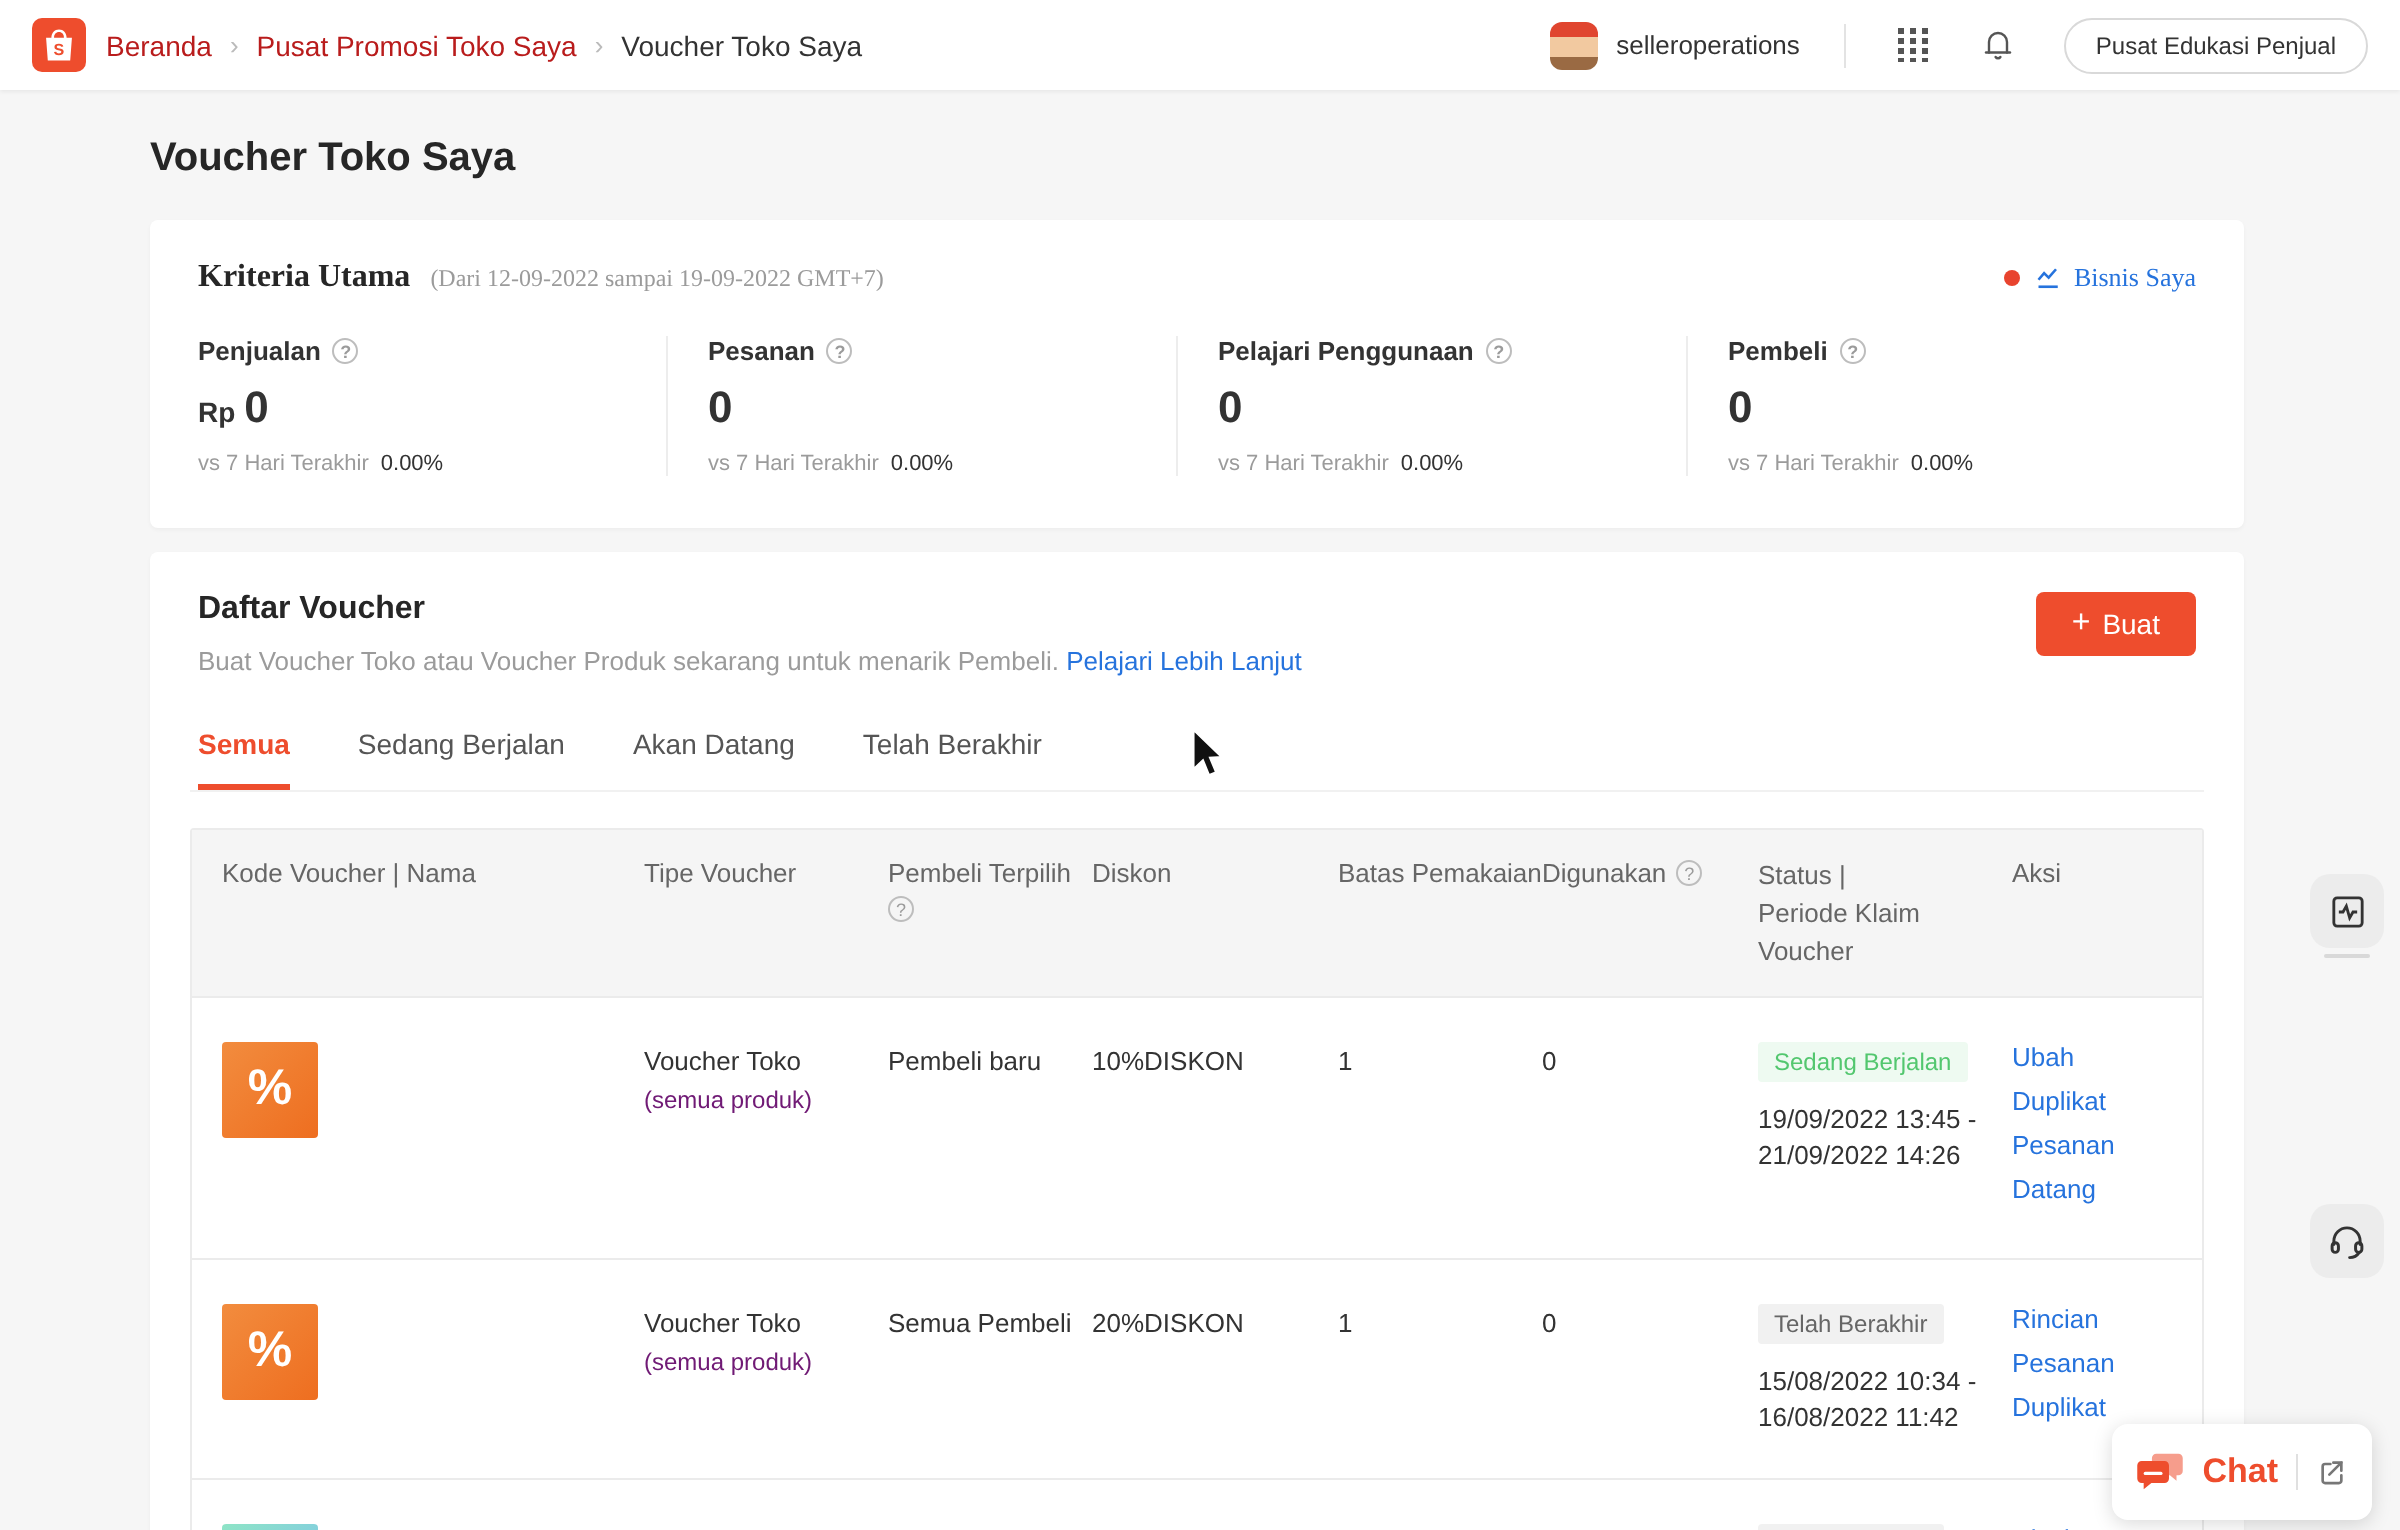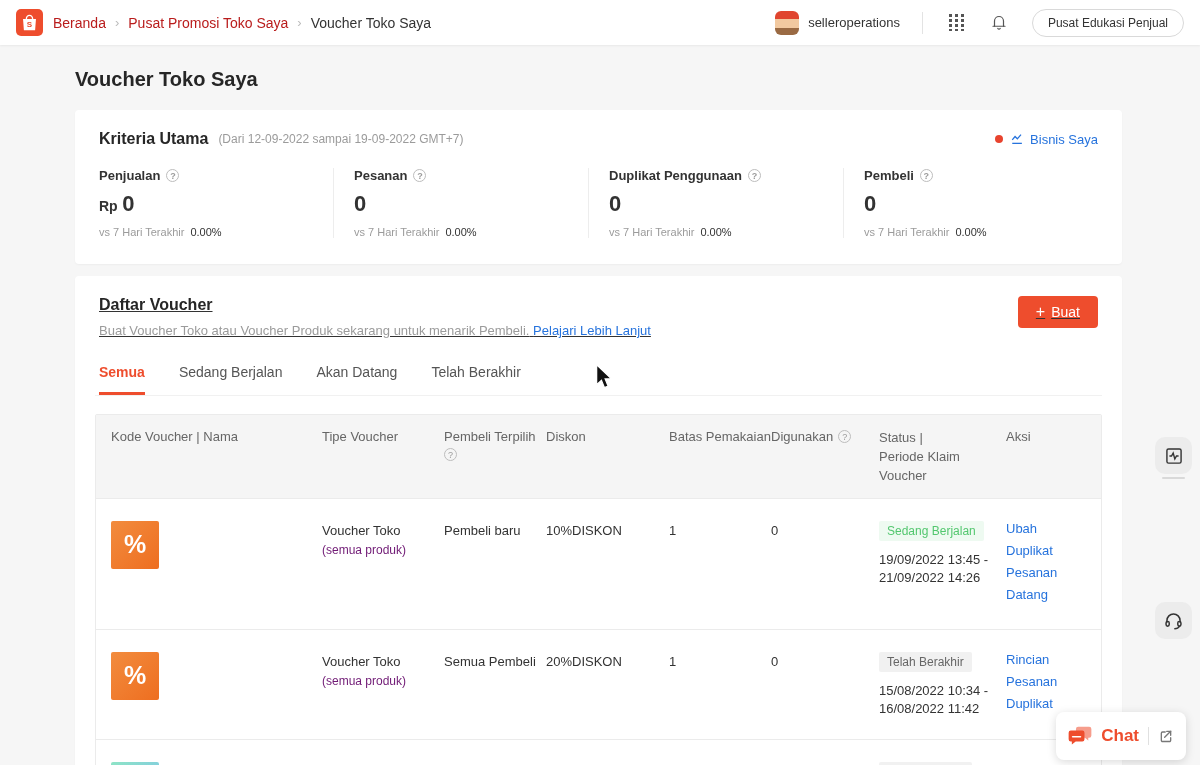--- a/index.html
+++ b/index.html
@@ -23,41 +23,41 @@
   .edu-pill { margin-left:20px; border:1px solid #d9d9d9; background:#fff; border-radius:16px;
               padding:6px 15px; font-size:12px; color:#333; cursor:pointer; font-family:inherit; }
 
   
   .page { position:absolute; top:45px; left:0; width:1200px; }
   .page-title { font-size:20px; font-weight:bold; color:#262626; margin:23px 0 19px 75px; }
   .card { background:#fff; width:1047px; margin-left:75px; border-radius:4px; box-shadow:0 1px 2px rgba(0,0,0,.04); }
 
   
   .card-kriteria { padding:20px 24px 26px; }
-  .kriteria-head { display:flex; align-items:center; }
+  .kriteria-head { display:flex; align-items:center;font-family:Liberation Serif, serif; }
   .kriteria-title { font-size:16px; font-weight:bold; color:#262626; }
   .kriteria-sub { font-size:12px; color:#9b9b9b; margin-left:10px; }
   .kriteria-right { margin-left:auto; display:flex; align-items:center; gap:7px; }
   .red-dot { width:8px; height:8px; border-radius:50%; background:#e8432e; }
   .bisnis-link { font-size:13px; color:#2673dd; text-decoration:none; display:flex; align-items:center; gap:5px; }
   .metrics { display:flex; margin-top:20px; }
   .metric { flex:1; padding-left:20px; border-left:1px solid #ededed; }
   .metric:first-child { padding-left:0; border-left:none; }
   .metric-label { font-size:13px; font-weight:bold; color:#333; display:flex; align-items:center; gap:6px; }
   .metric-value { margin-top:8px; }
   .metric-prefix { font-size:14px; font-weight:bold; }
   .metric-num { font-size:22px; font-weight:bold; }
   .metric-compare { margin-top:9px; font-size:11px; color:#9b9b9b; }
   .metric-pct { color:#333; margin-left:6px; }
   .help { display:inline-flex; width:13px; height:13px; border:1px solid #bdbdbd; border-radius:50%;
           color:#9b9b9b; font-size:9px; align-items:center; justify-content:center; flex:0 0 auto; cursor:pointer; }
 
   
   .card-daftar { margin-top:12px; padding:20px 20px 0; min-height:500px; }
-  .daftar-head { display:flex; align-items:flex-start; padding:0 4px;text-decoration:underline; }
+  .daftar-head { display:flex; align-items:flex-start; padding:0 4px; }
   .daftar-title { font-size:16px; font-weight:bold; color:#262626; }
   .daftar-sub { font-size:13px; color:#9b9b9b; margin-top:9px; }
   .link-blue { color:#2673dd; text-decoration:none; cursor:pointer; }
   .buat-btn { margin-left:auto; background:#ee4d2d; color:#fff; border:none; border-radius:4px;
               font-size:14px; padding:8px 18px; display:flex; align-items:center; gap:6px; cursor:pointer; font-family:inherit; }
   .buat-plus { font-size:16px; line-height:1; font-weight:normal; }
   .tabs { display:flex; margin-top:18px; border-bottom:1px solid #f1f1f1; padding:0 4px; }
   .tab { font-size:14px; color:#555; padding:8px 0 12px; margin-right:34px; cursor:pointer; border-bottom:3px solid transparent; }
   .tab.active { color:#ee4d2d; font-weight:bold; border-bottom-color:#ee4d2d; }
 
@@ -183,21 +183,21 @@
       <div class="metric">
         <div class="metric-label">
             <span>Pesanan</span>
             <span class="help">?</span>
           </div>
         <div class="metric-value"><span class="metric-num">0</span></div>
         <div class="metric-compare"><span>vs 7 Hari Terakhir</span><span class="metric-pct">0.00%</span></div>
       </div>
       <div class="metric">
         <div class="metric-label">
-            <span>Duplikat Penggunaan</span>
+            <span>Pelajari Penggunaan</span>
             <span class="help">?</span>
           </div>
         <div class="metric-value"><span class="metric-num">0</span></div>
         <div class="metric-compare"><span>vs 7 Hari Terakhir</span><span class="metric-pct">0.00%</span></div>
       </div>
       <div class="metric">
         <div class="metric-label">
             <span>Pembeli</span>
             <span class="help">?</span>
           </div>

